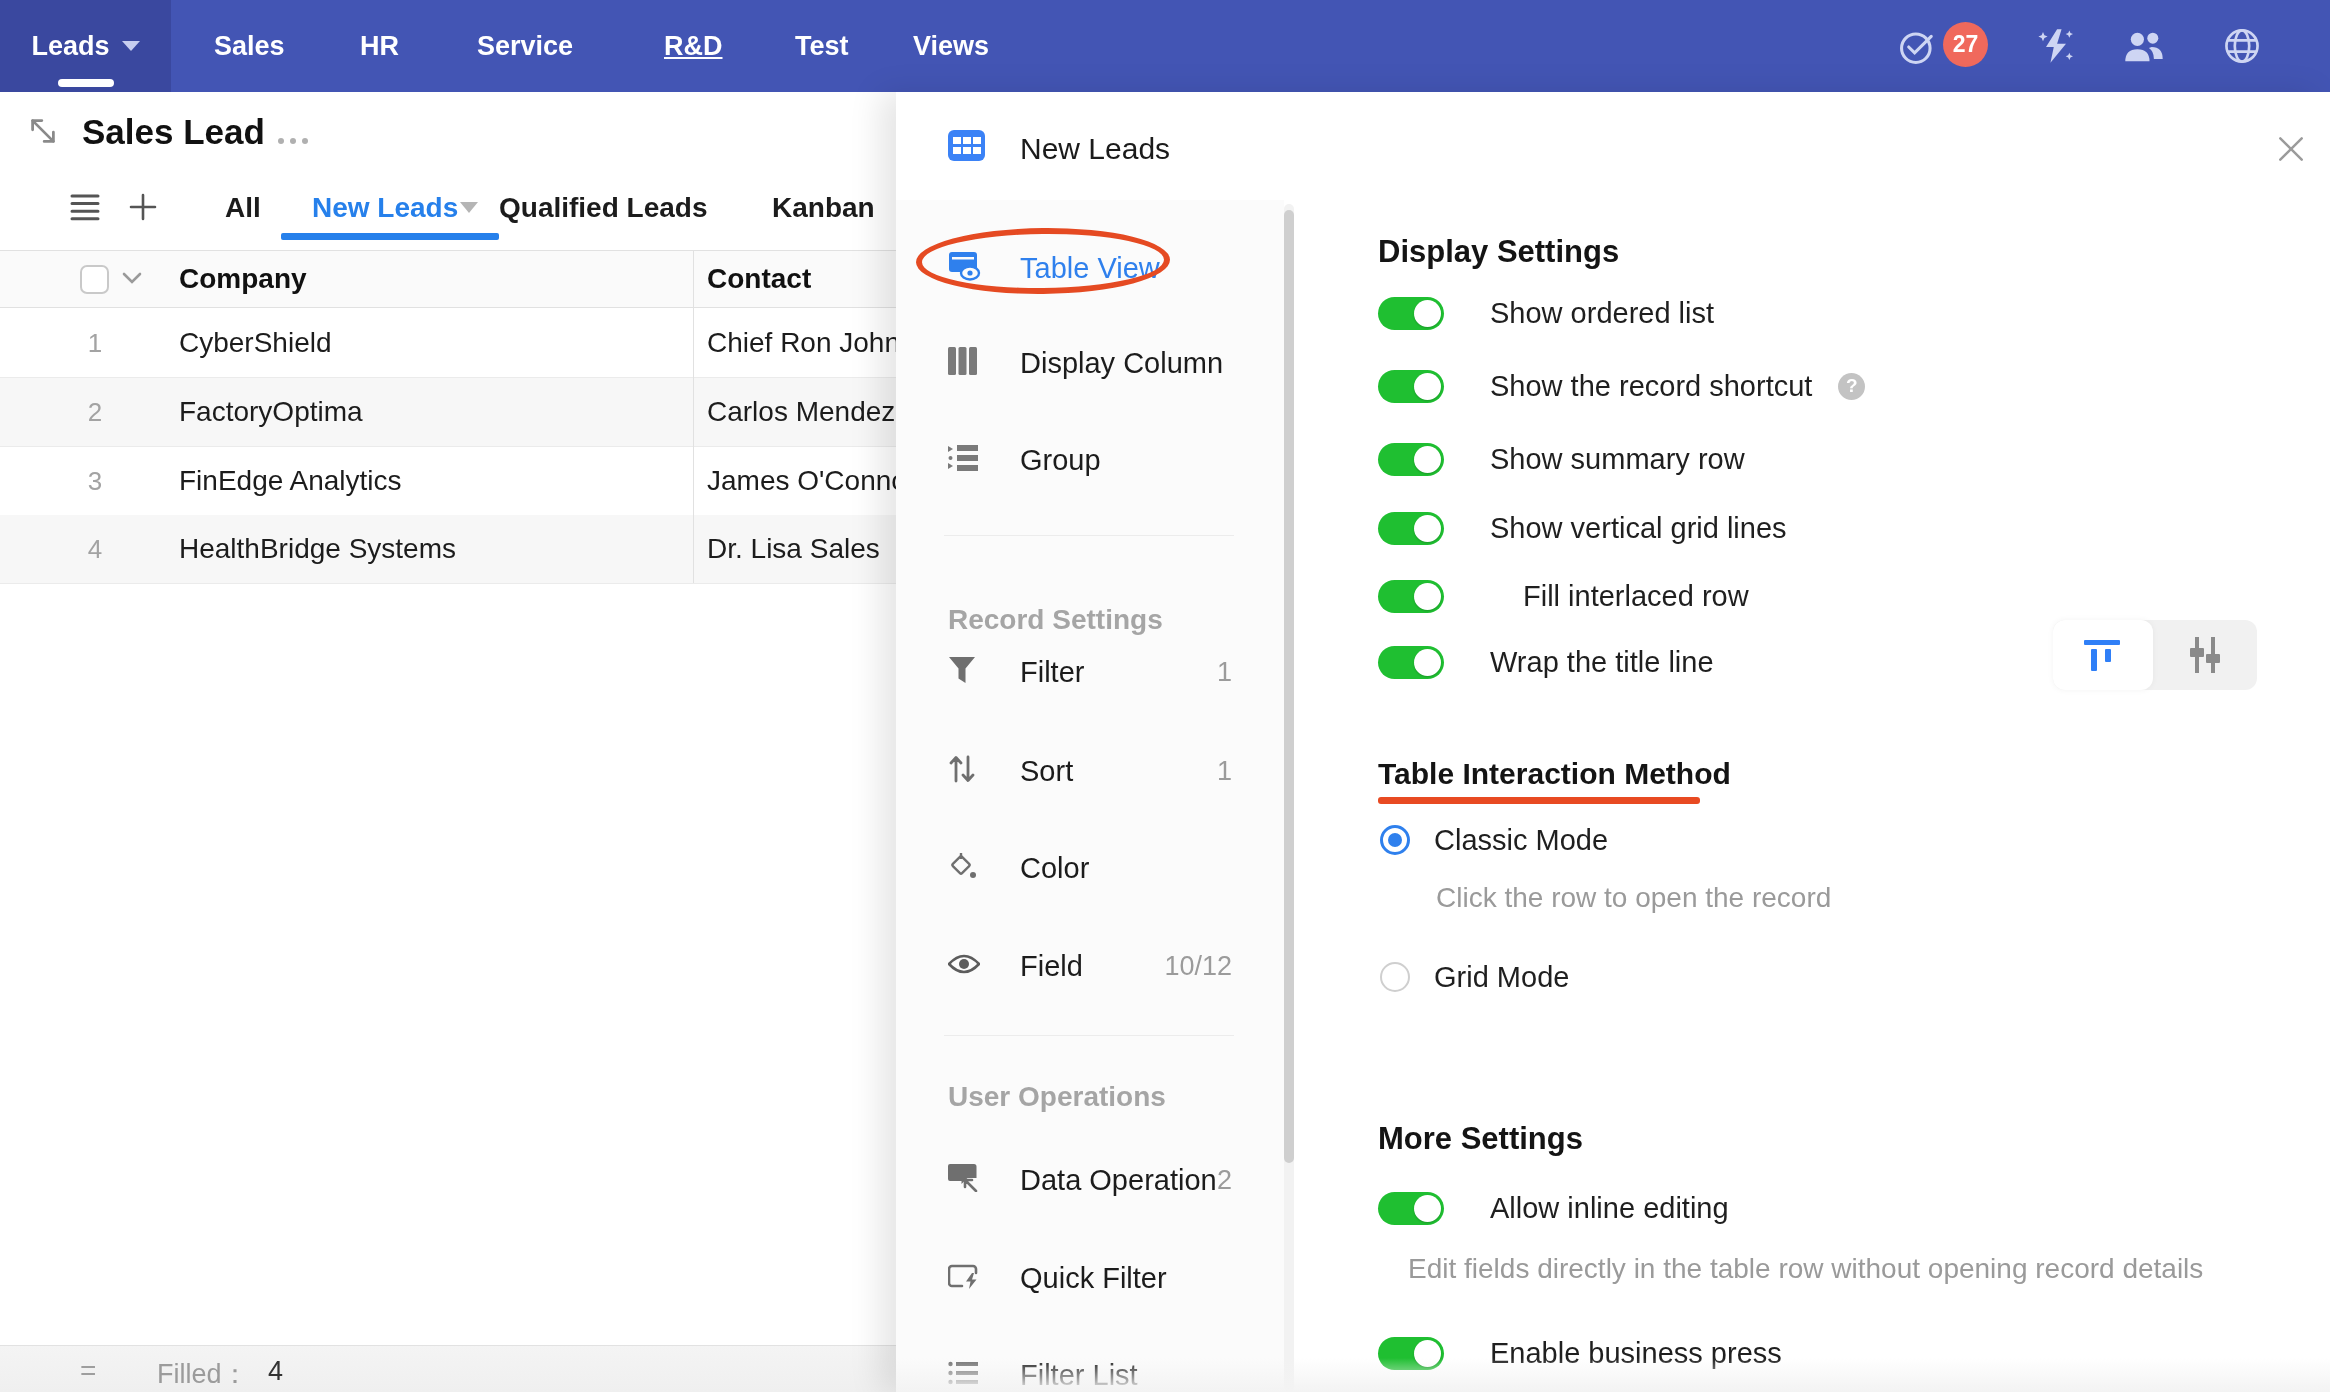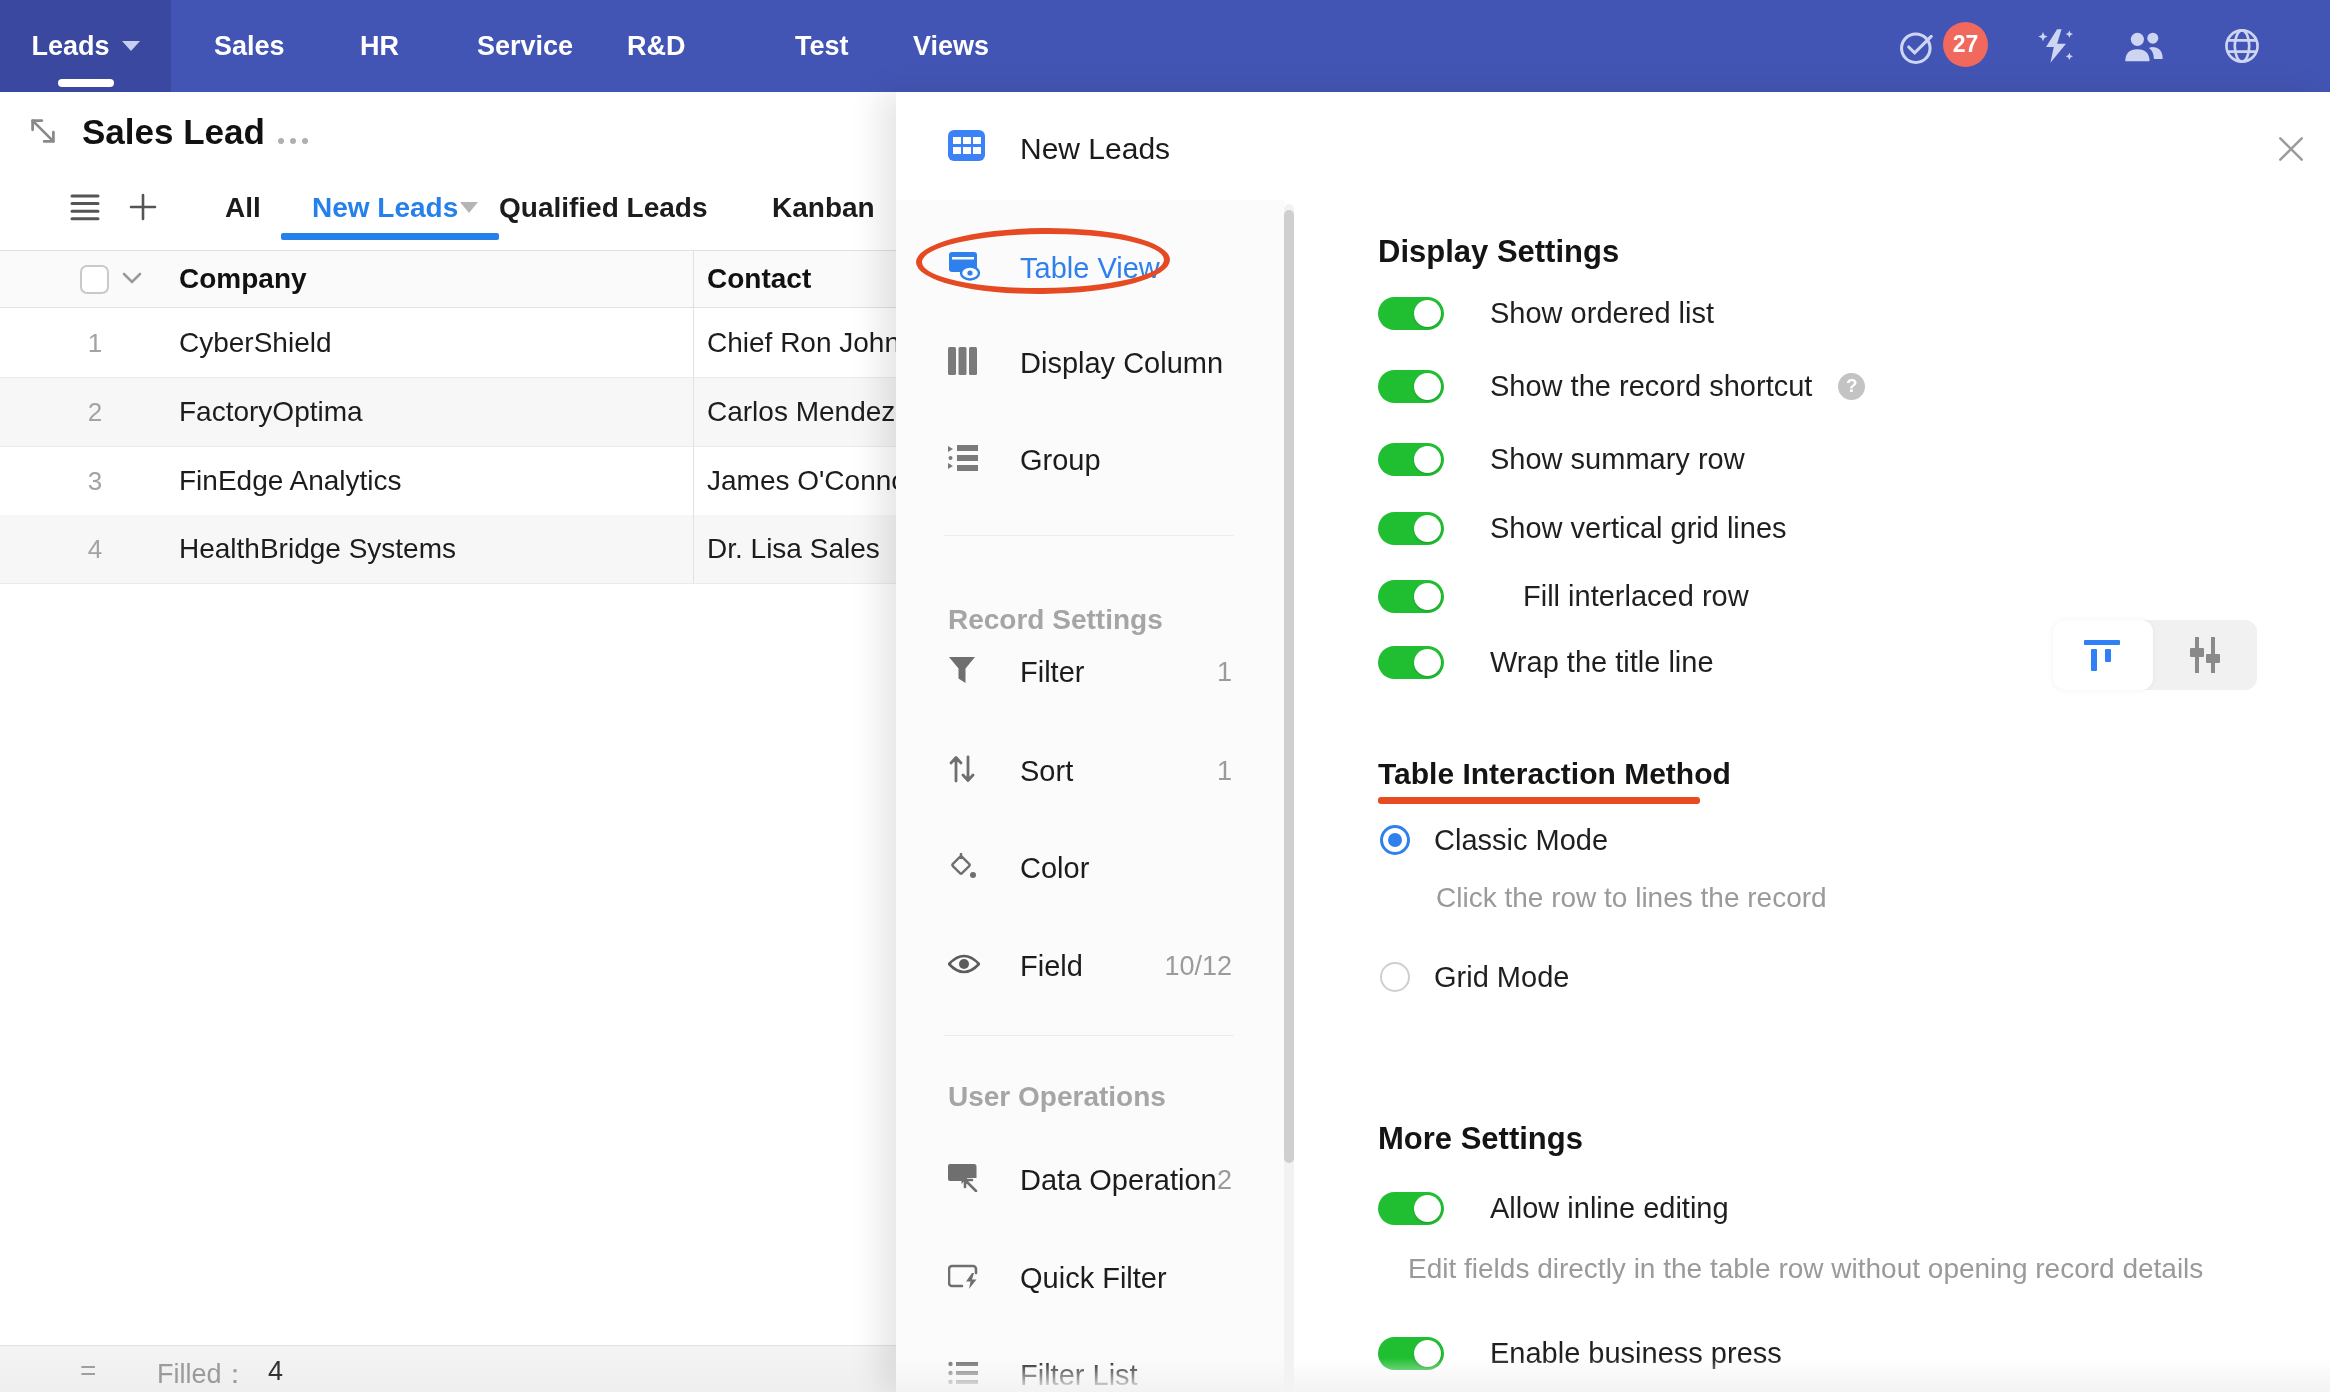--- a/index.html
+++ b/index.html
@@ -80,21 +80,21 @@
 
 <div class="nav">
   <div class="leads-tab">
     <span>Leads</span>
     <span class="caret-down-white"></span>
     <span class="leads-underline"></span>
   </div>
   <span class="nav-tab" style="left:214px;">Sales</span>
   <span class="nav-tab" style="left:360px;">HR</span>
   <span class="nav-tab" style="left:477px;">Service</span>
-  <span class="nav-tab" style="left:627px;">R&amp;D</span>
+  <span class="nav-tab" style="left:664px;text-decoration:underline;">R&amp;D</span>
   <span class="nav-tab" style="left:795px;">Test</span>
   <span class="nav-tab" style="left:913px;">Views</span>
 
   <span class="nav-icons abs" style="left:1898px; top:28px;">
     <svg width="38" height="38" viewBox="0 0 32 32" fill="none" stroke="#CED5F3" stroke-width="2.6" stroke-linecap="round">
       <circle cx="15" cy="17" r="12"></circle>
         <path d="M9 16 l5 5 L28 7"></path>
     </svg>
   </span>
   <span class="nav-badge">27</span>
@@ -400,21 +400,21 @@
     </span>
   </div>
 
   <div class="sec-header" style="top:665px; font-size:30px;">Table Interaction Method</div>
   <div class="annot-underline"></div>
 
   <div class="radio-row" style="top:730px;">
     <span class="radio sel"></span>
     <span class="radio-lbl">Classic Mode</span>
   </div>
-  <div class="desc" style="left:540px; top:790px;">Click the row to lines the record</div>
+  <div class="desc" style="left:540px; top:790px;">Click the row to open the record</div>
 
   <div class="radio-row" style="top:867px;">
     <span class="radio unsel"></span>
     <span class="radio-lbl">Grid Mode</span>
   </div>
 
   <div class="sec-header" style="top:1029px;">More Settings</div>
 
   <div class="toggle-row" style="top:1096px;">
     <span class="toggle">

